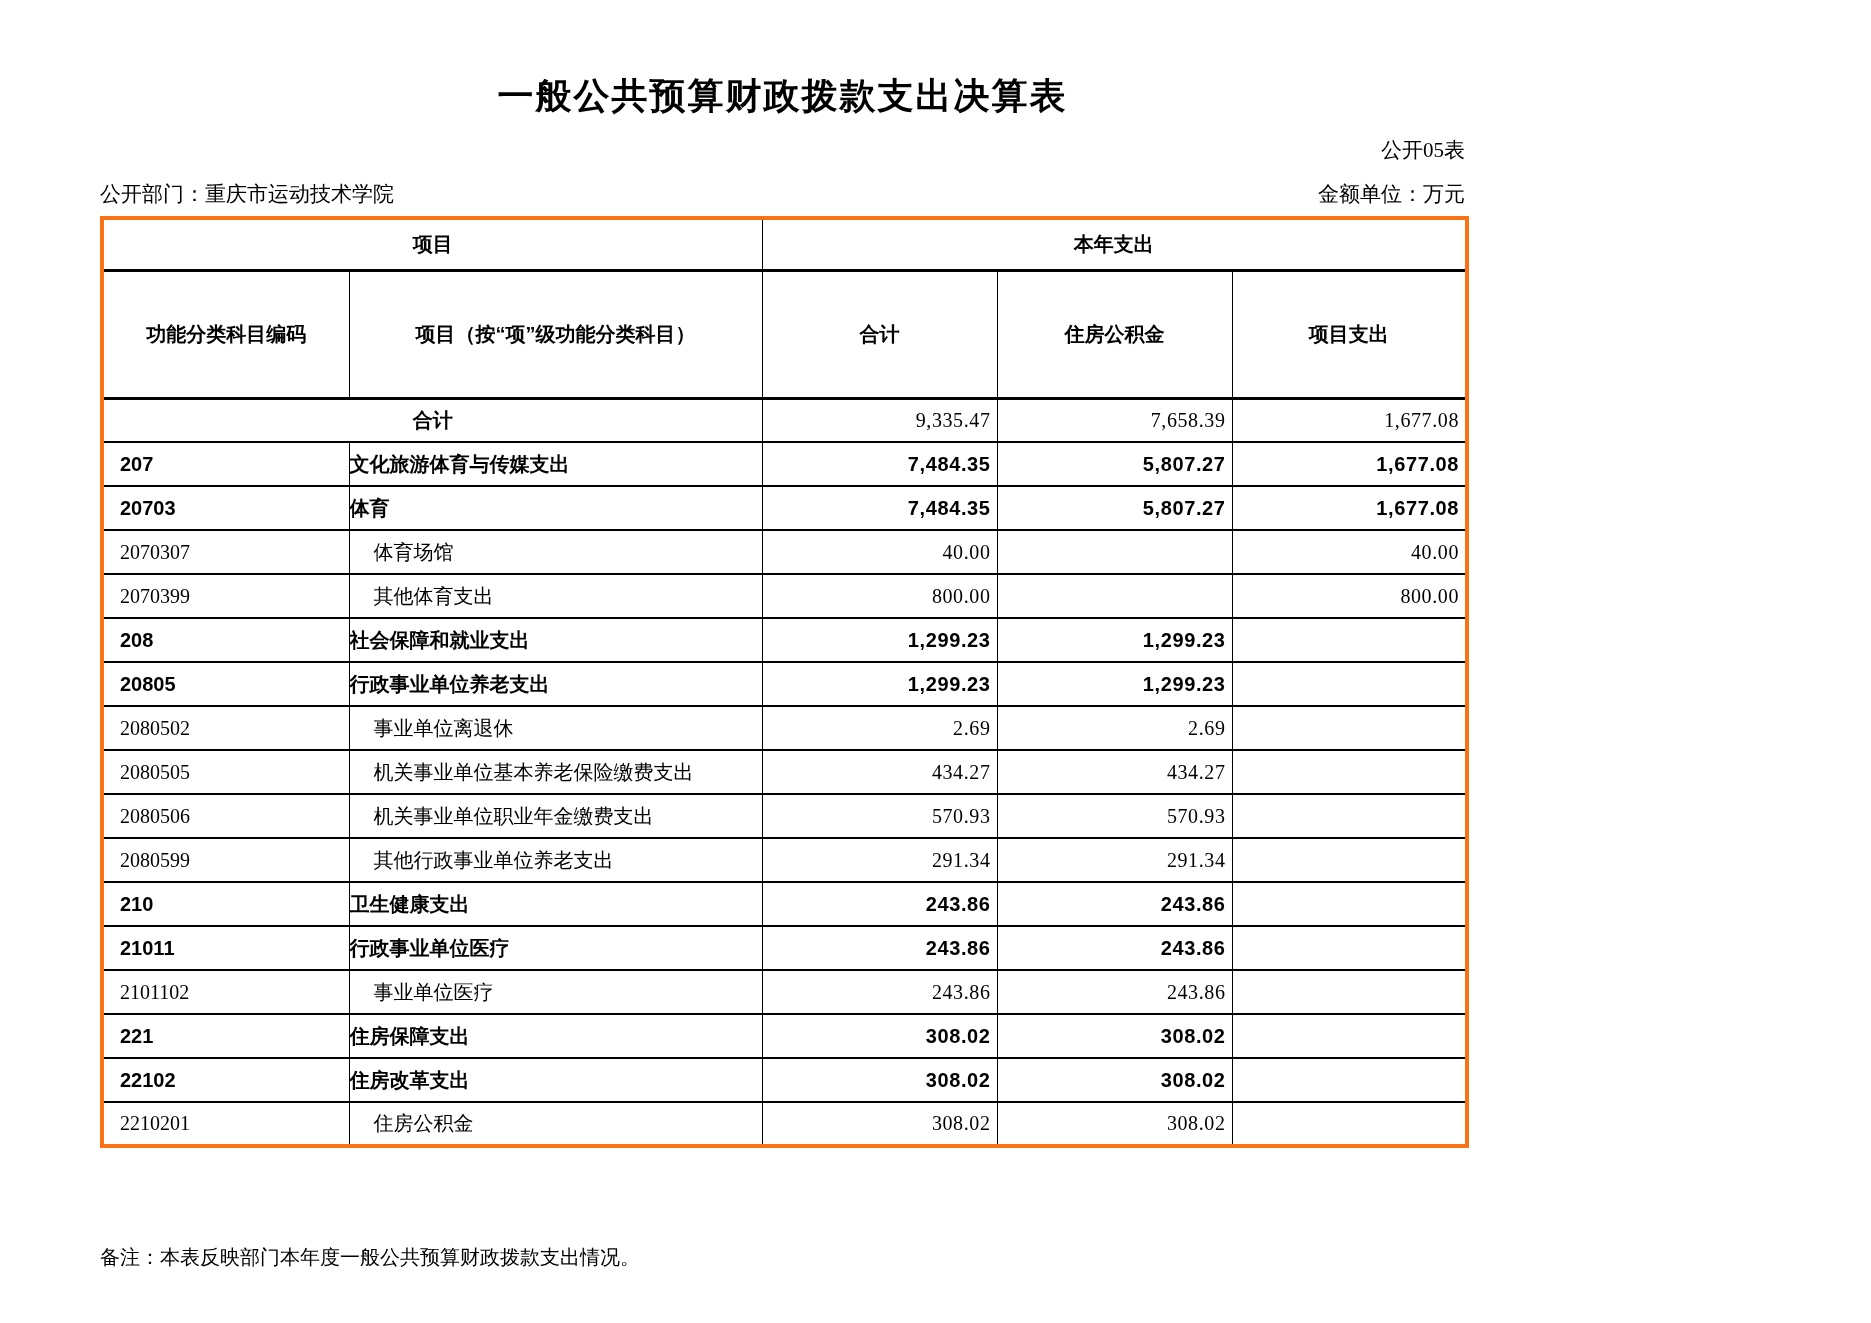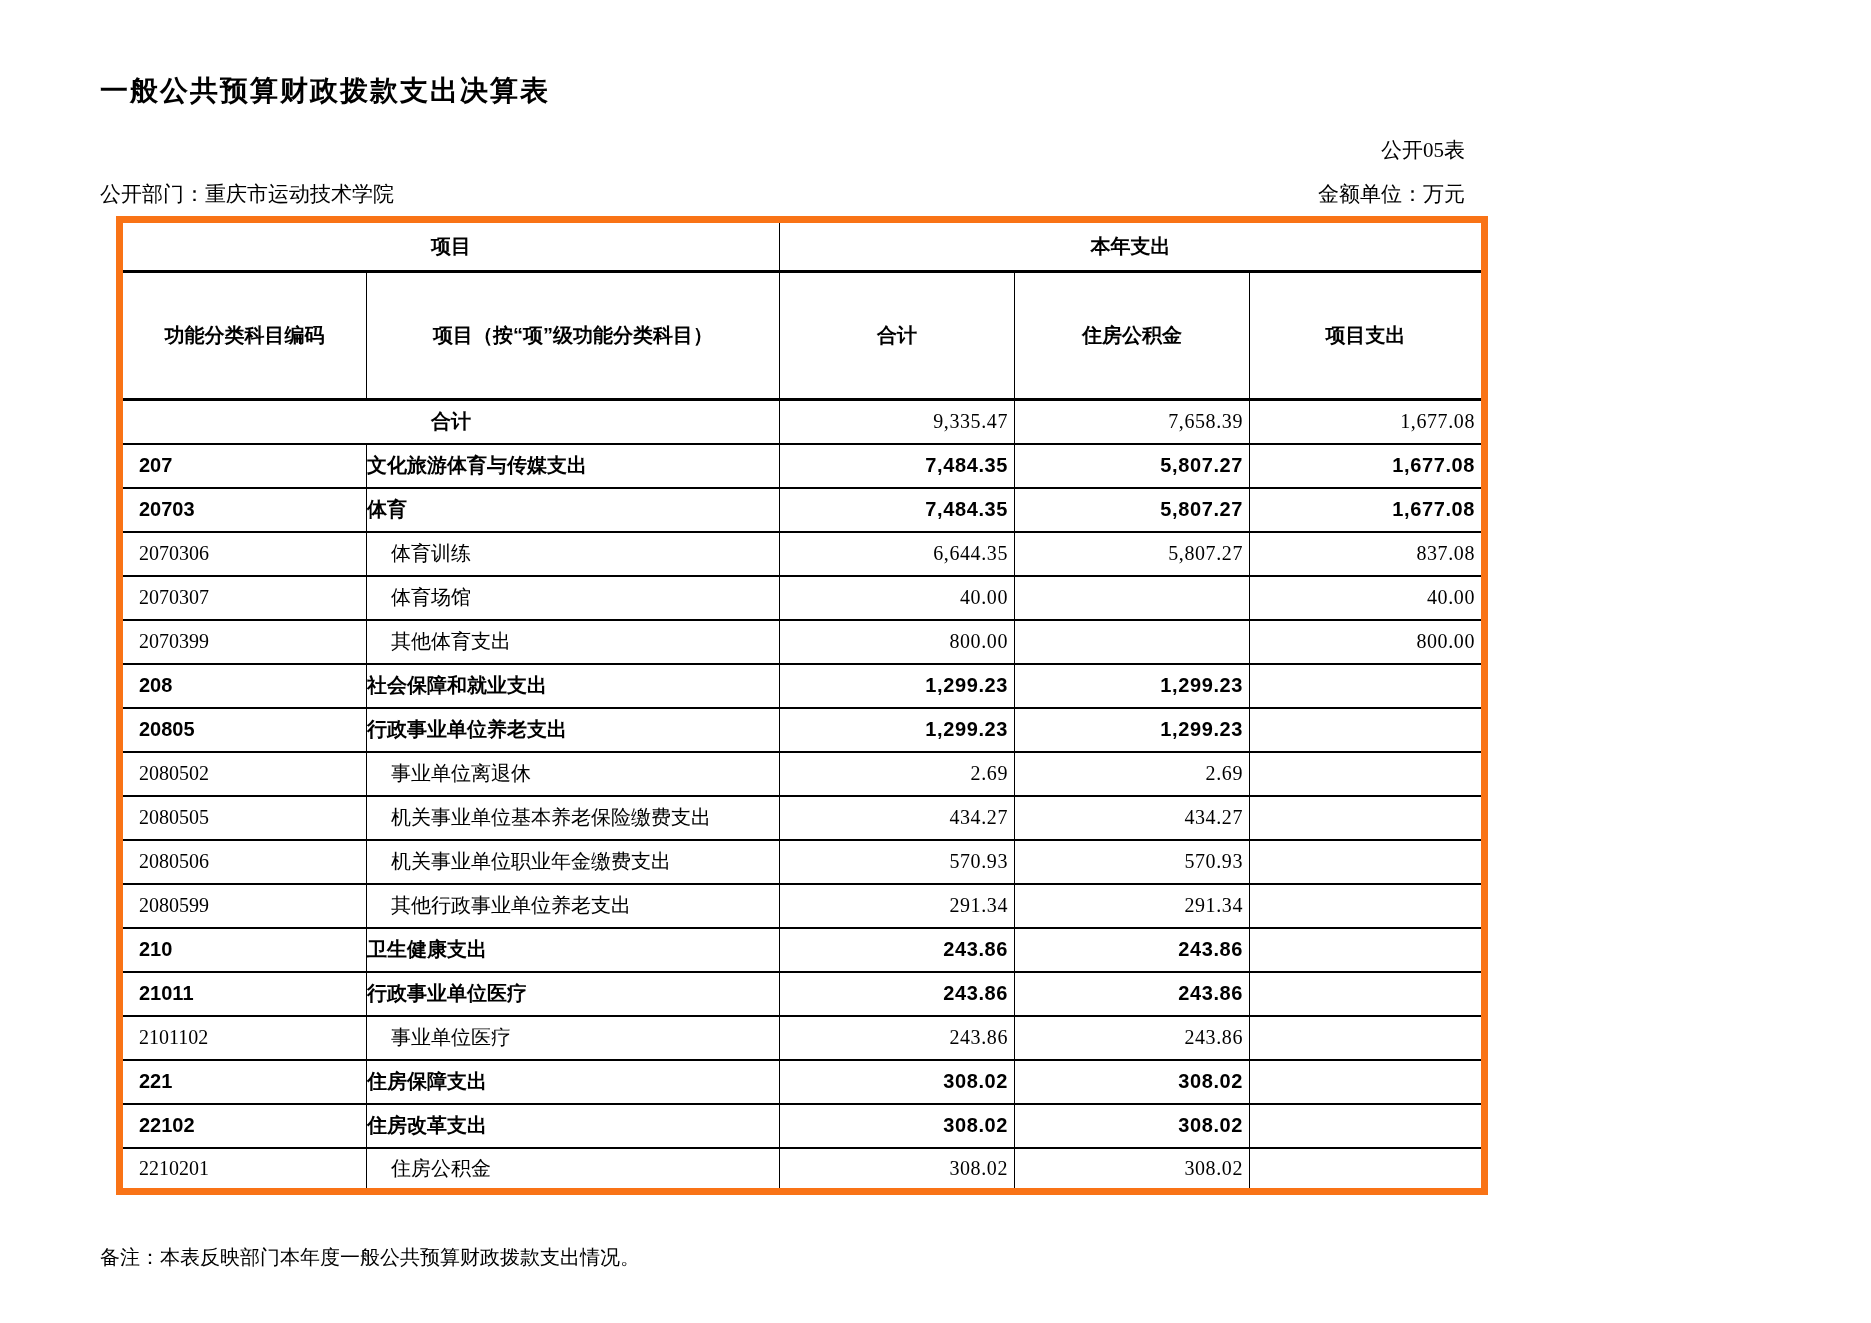--- a/index.html
+++ b/index.html
@@ -16,23 +16,24 @@
     position: absolute;
     left: 100px;
     top: 0;
     width: 1365px;
   }
   .doc-title {
     position: absolute;
     top: 72px;
     left: 0;
     width: 100%;
-    font-family: "Liberation Sans", "DejaVu Sans", sans-serif;
-    font-weight: bold;
-    font-size: 28px;
+    text-align: center;
+    font-family: "Liberation Sans", "DejaVu Sans", sans-serif;
+    font-weight: bold;
+    font-size: 36px;
     letter-spacing: 2px;
     white-space: nowrap;
   }
   .sheet-label {
     position: absolute;
     top: 136px;
     left: 0;
     width: 100%;
     text-align: right;
     font-size: 21px;
@@ -43,25 +44,25 @@
     left: 0;
     width: 100%;
     display: flex;
     justify-content: space-between;
     font-size: 21px;
     gap: 48px;
   }
   table.budget {
     position: absolute;
     top: 216px;
-    left: 16px;
+    left: 0;
     width: 1365px;
     table-layout: fixed;
     border-collapse: collapse;
-    border: 7px solid #f97316;
+    border: 4px solid #f97316;
   }
   table.budget td {
     border: 1px solid #000;
     border-top-width: 2px;
     border-bottom-width: 2px;
     font-size: 20px;
     vertical-align: middle;
     overflow: hidden;
     white-space: nowrap;
   }
@@ -157,27 +158,20 @@
             <td class="num">1,677.08</td>
           </tr>
           <tr class="data-row lvl-category">
             <td class="code">20703</td>
             <td class="name">体育</td>
             <td class="num">7,484.35</td>
             <td class="num">5,807.27</td>
             <td class="num">1,677.08</td>
           </tr>
           <tr class="data-row lvl-detail">
-            <td class="code">2070306</td>
-            <td class="name">体育训练</td>
-            <td class="num">6,644.35</td>
-            <td class="num">5,807.27</td>
-            <td class="num">837.08</td>
-          </tr>
-          <tr class="data-row lvl-detail">
             <td class="code">2070307</td>
             <td class="name">体育场馆</td>
             <td class="num">40.00</td>
             <td class="num"></td>
             <td class="num">40.00</td>
           </tr>
           <tr class="data-row lvl-detail">
             <td class="code">2070399</td>
             <td class="name">其他体育支出</td>
             <td class="num">800.00</td>

